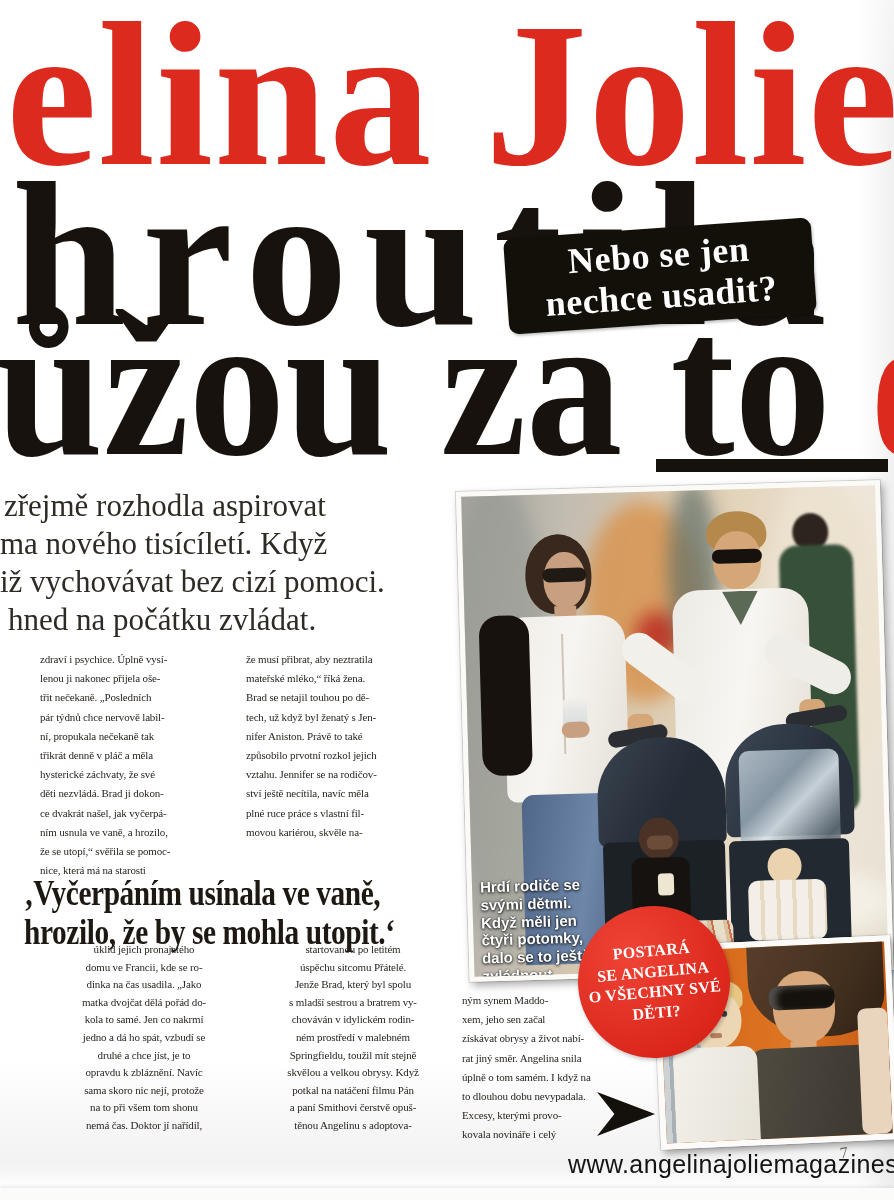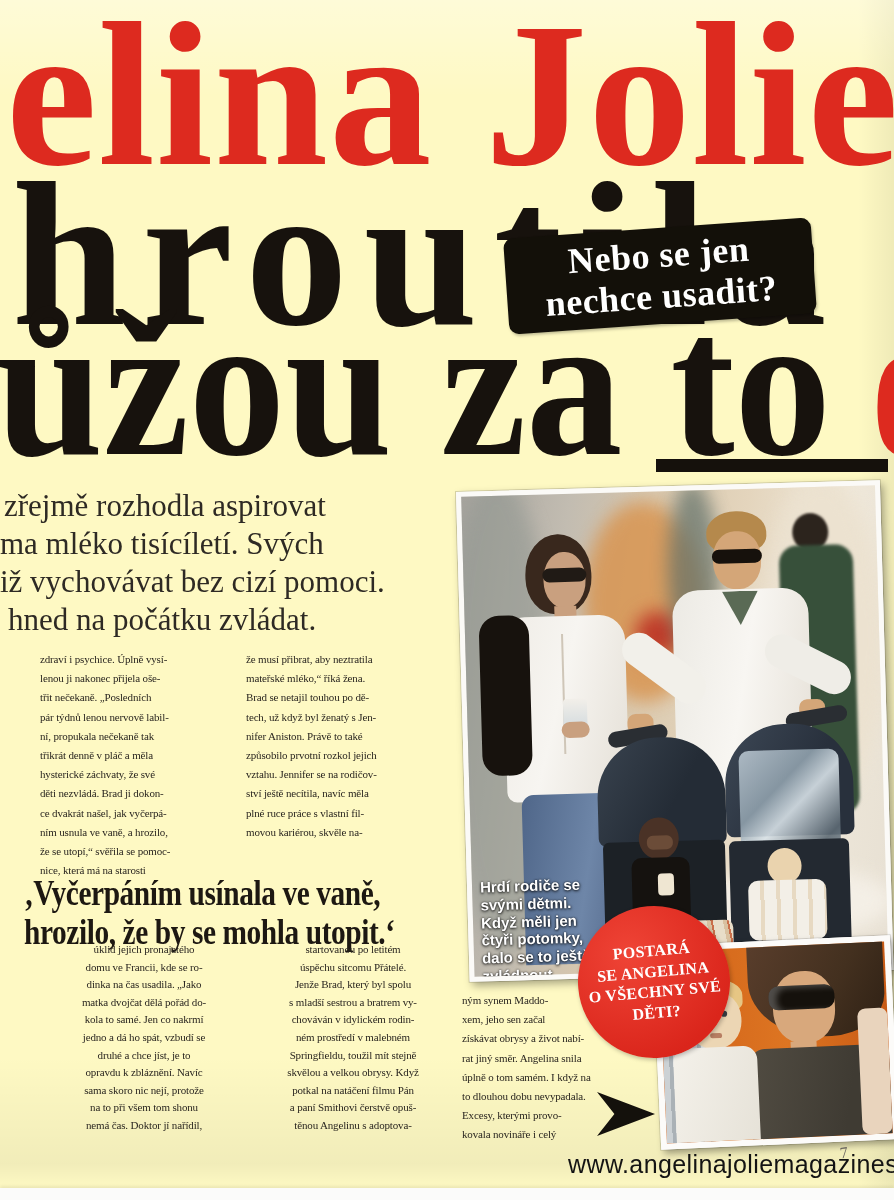--- a/index.html
+++ b/index.html
@@ -1,17 +1,17 @@
 <!DOCTYPE html>
 <html><head>
 <meta charset="utf-8">
 <style>
   html,body{margin:0;padding:0;background:#555;}
   .page{position:relative;width:894px;height:1200px;margin:0 auto;overflow:hidden;
-        background:#fef9c3;font-family:"Liberation Serif",serif;}
+        background:#ffffff;font-family:"Liberation Serif",serif;}
   .page::before{content:"";position:absolute;inset:0;z-index:0;pointer-events:none;
         background:linear-gradient(180deg,rgba(255,255,255,.35),rgba(0,0,0,0) 8%,rgba(0,0,0,0) 88%,rgba(0,0,0,.05) 97%,rgba(0,0,0,0) 99%),
                    linear-gradient(90deg,rgba(0,0,0,0) 96%,rgba(0,0,0,.06));}
   .abs{position:absolute;}
 
   
   .hl{position:absolute;white-space:nowrap;font-weight:bold;line-height:1;z-index:5;}
   .hl-1{left:6px;top:-8px;font-size:205px;letter-spacing:1px;color:#dd2a1f;}
   .hl-2{left:12px;top:152px;font-size:205px;letter-spacing:16px;color:#17120d;}
   .hl-3{left:-4px;top:282px;font-size:205px;letter-spacing:0;color:#17120d;
@@ -100,31 +100,31 @@
   <div class="hl hl-3"><span>ůžou za to </span><span class="red">děti</span></div>
 
   <div class="badge">
     <div>Nebo se jen</div>
     <div>nechce usadit?</div>
   </div>
 
   <div class="intro">
 
   <div class="bl">zřejmě rozhodla aspirovat</div>
-      <div class="bl">ma mléko tisícíletí. Svých</div>
+      <div class="bl">ma nového tisícíletí. Když</div>
       <div class="bl">iž vychovávat bez cizí pomoci.</div>
       <div class="bl">hned na počátku zvládat.</div>
     </div>
 
   <div class="abs bt lh19" style="left:40px;top:650px;width:208px;">
 
   <div class="bl">zdraví i psychice. Úplně vysí-</div>
       <div class="bl">lenou ji nakonec přijela oše-</div>
       <div class="bl">třit nečekaně. „Posledních</div>
-      <div class="bl">pár týdnů lenou nervově labil-</div>
+      <div class="bl">pár týdnů chce nervově labil-</div>
       <div class="bl">ní, propukala nečekaně tak</div>
       <div class="bl">třikrát denně v pláč a měla</div>
       <div class="bl">hysterické záchvaty, že své</div>
       <div class="bl">děti nezvládá. Brad ji dokon-</div>
       <div class="bl">ce dvakrát našel, jak vyčerpá-</div>
       <div class="bl">ním usnula ve vaně, a hrozilo,</div>
       <div class="bl">že se utopí,“ svěřila se pomoc-</div>
       <div class="bl">nice, která má na starosti</div>
     </div>
 

